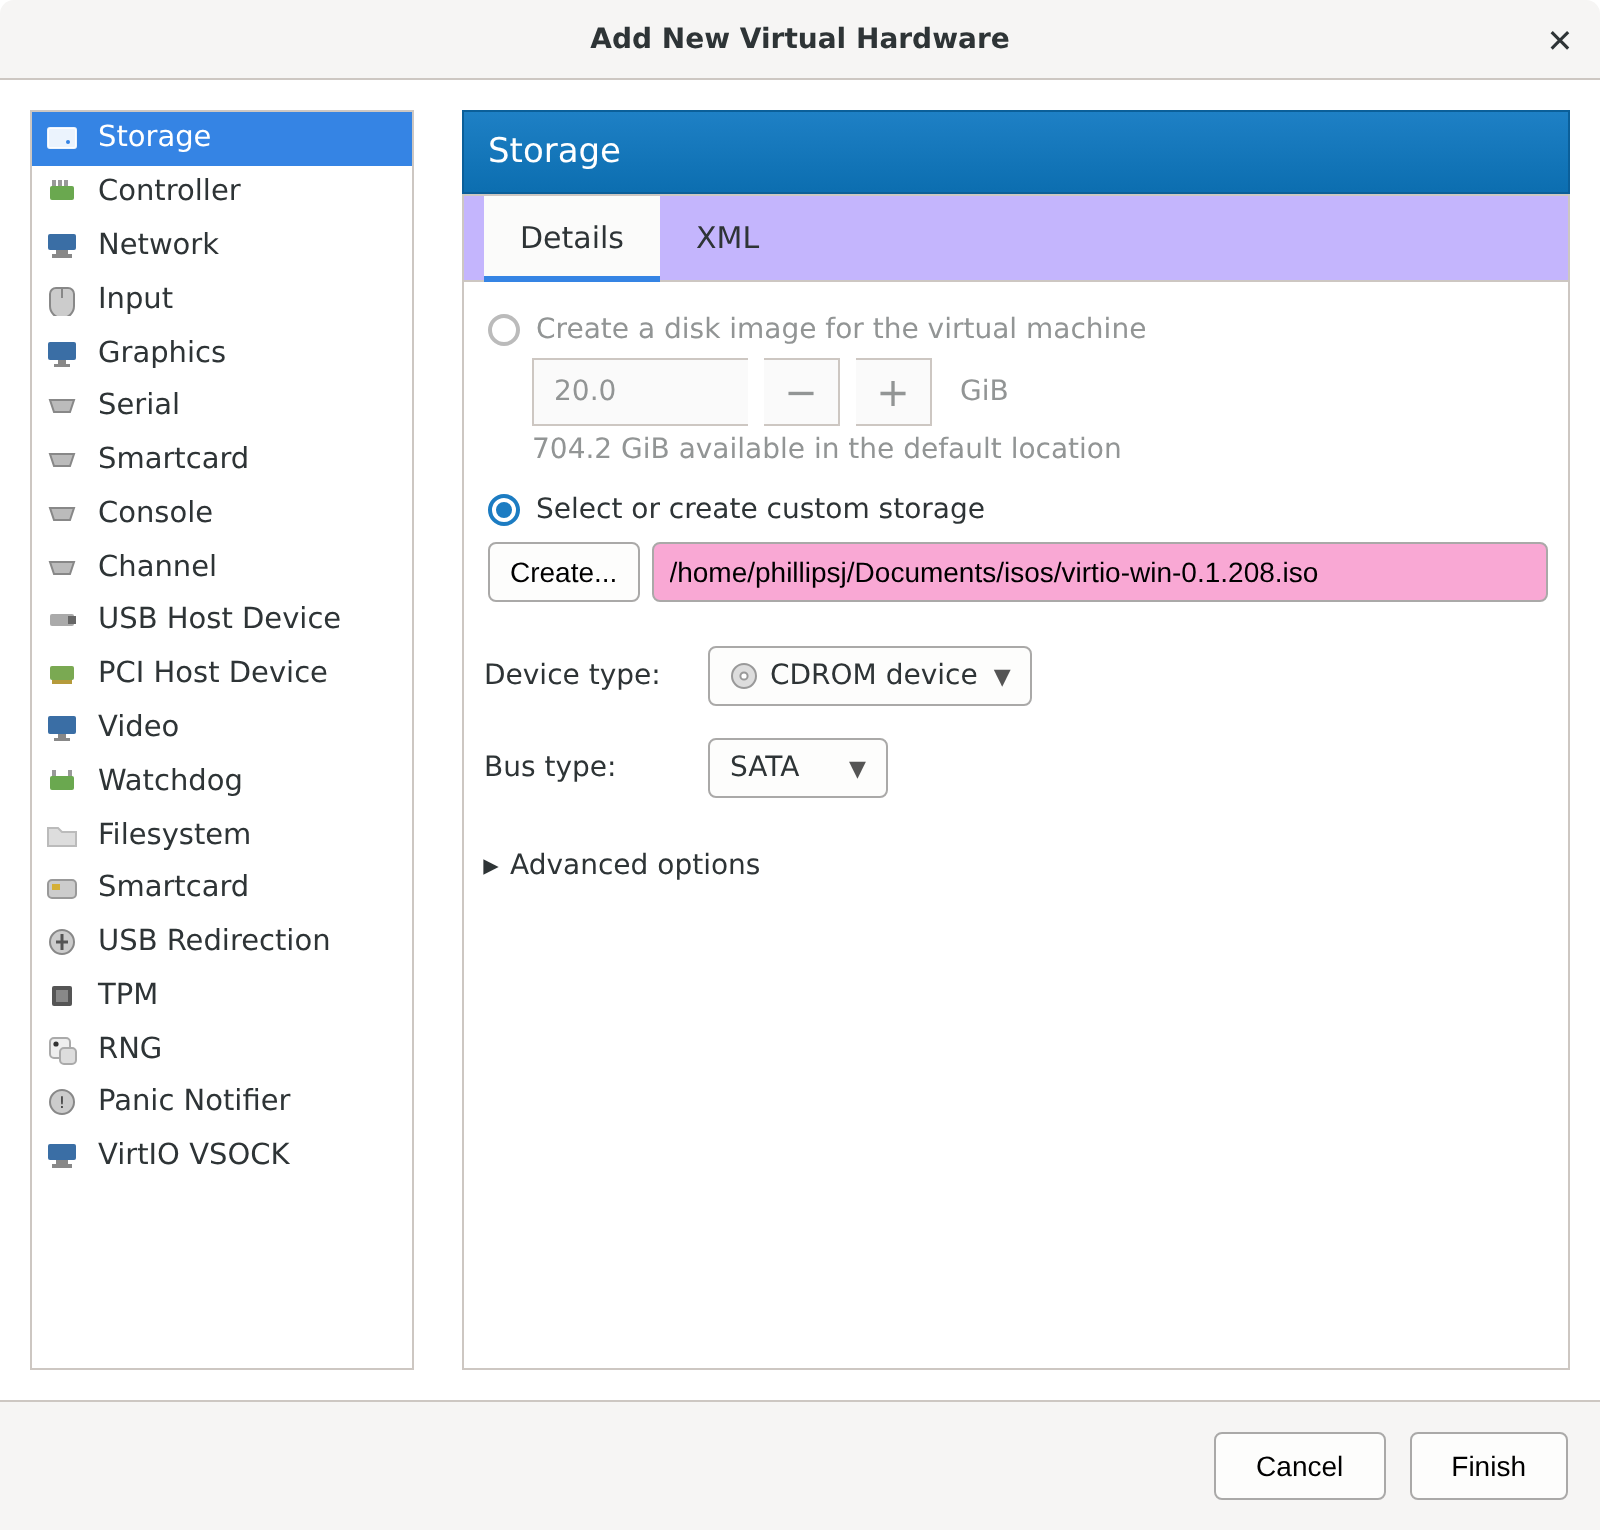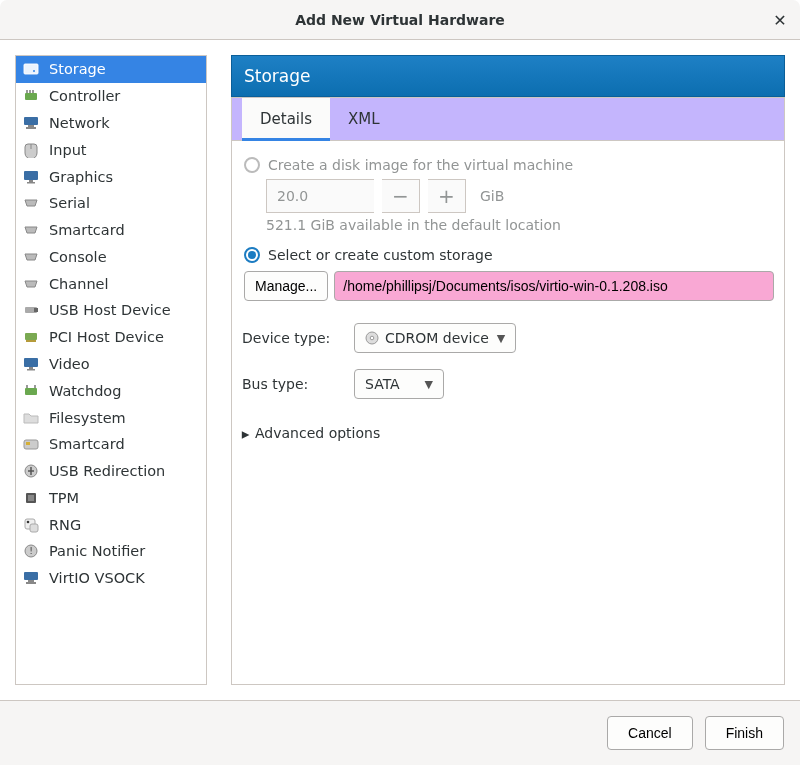--- a/index.html
+++ b/index.html
@@ -403,28 +403,28 @@
         <div class="radio-row">
           <span class="radio disabled"></span>
           <span class="radio-label disabled">Create a disk image for the virtual machine</span>
         </div>
         <div class="spinbox">
           <span class="spin-input">20.0</span>
           <span class="spin-btn minus">−</span>
           <span class="spin-btn plus">+</span>
           <span class="spin-unit">GiB</span>
         </div>
-        <div class="avail">521.1 GiB available in the default location</div>
+        <div class="avail">704.2 GiB available in the default location</div>
 
         <div class="radio-row">
           <span class="radio checked"></span>
           <span class="radio-label">Select or create custom storage</span>
         </div>
         <div class="custom-row">
-          <button class="btn btn-small">Manage...</button>
+          <button class="btn btn-small">Create...</button>
           <input class="text-input" value="/home/phillipsj/Documents/isos/virtio-win-0.1.208.iso" style="">
         </div>
 
         <div class="field-row">
           <span class="field-label">Device type:</span>
           <span class="dropdown">
             <span style="display:flex;align-items:center;gap:6px;">
               <span>
                 <svg width="14" height="14" viewBox="0 0 14 14">
                     <circle cx="7" cy="7" r="6" fill="#ddd" stroke="#999"></circle>

